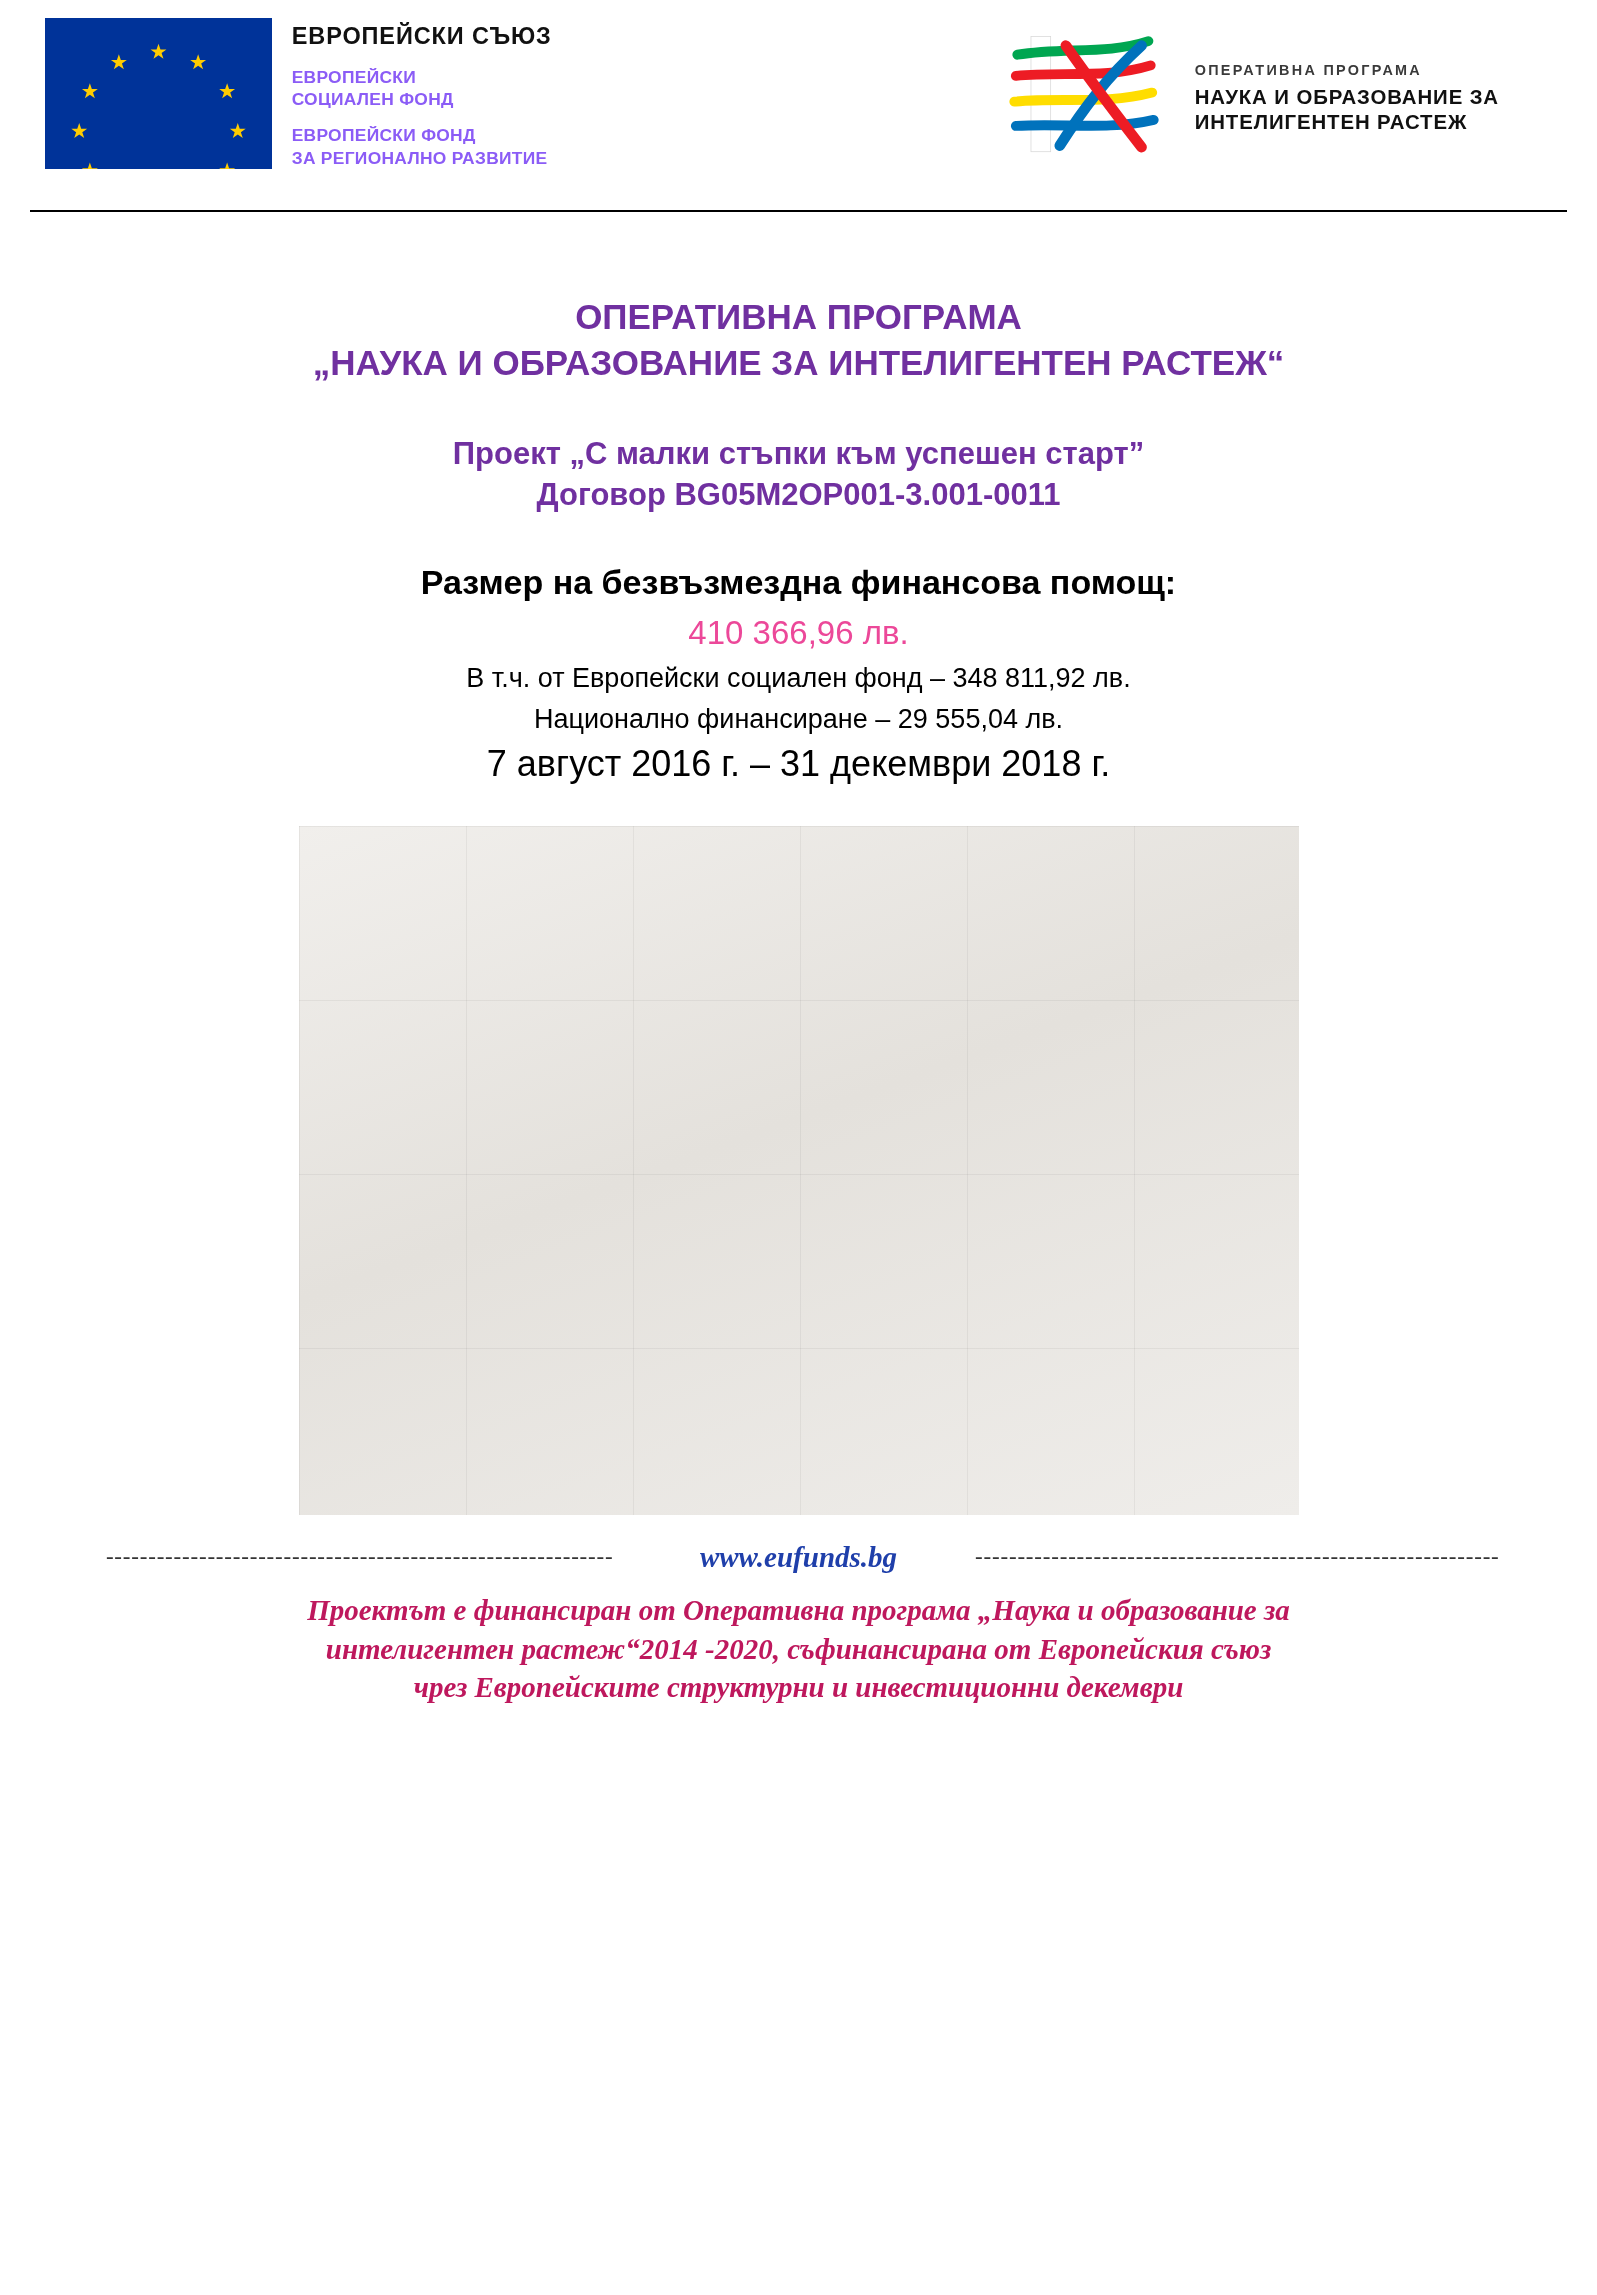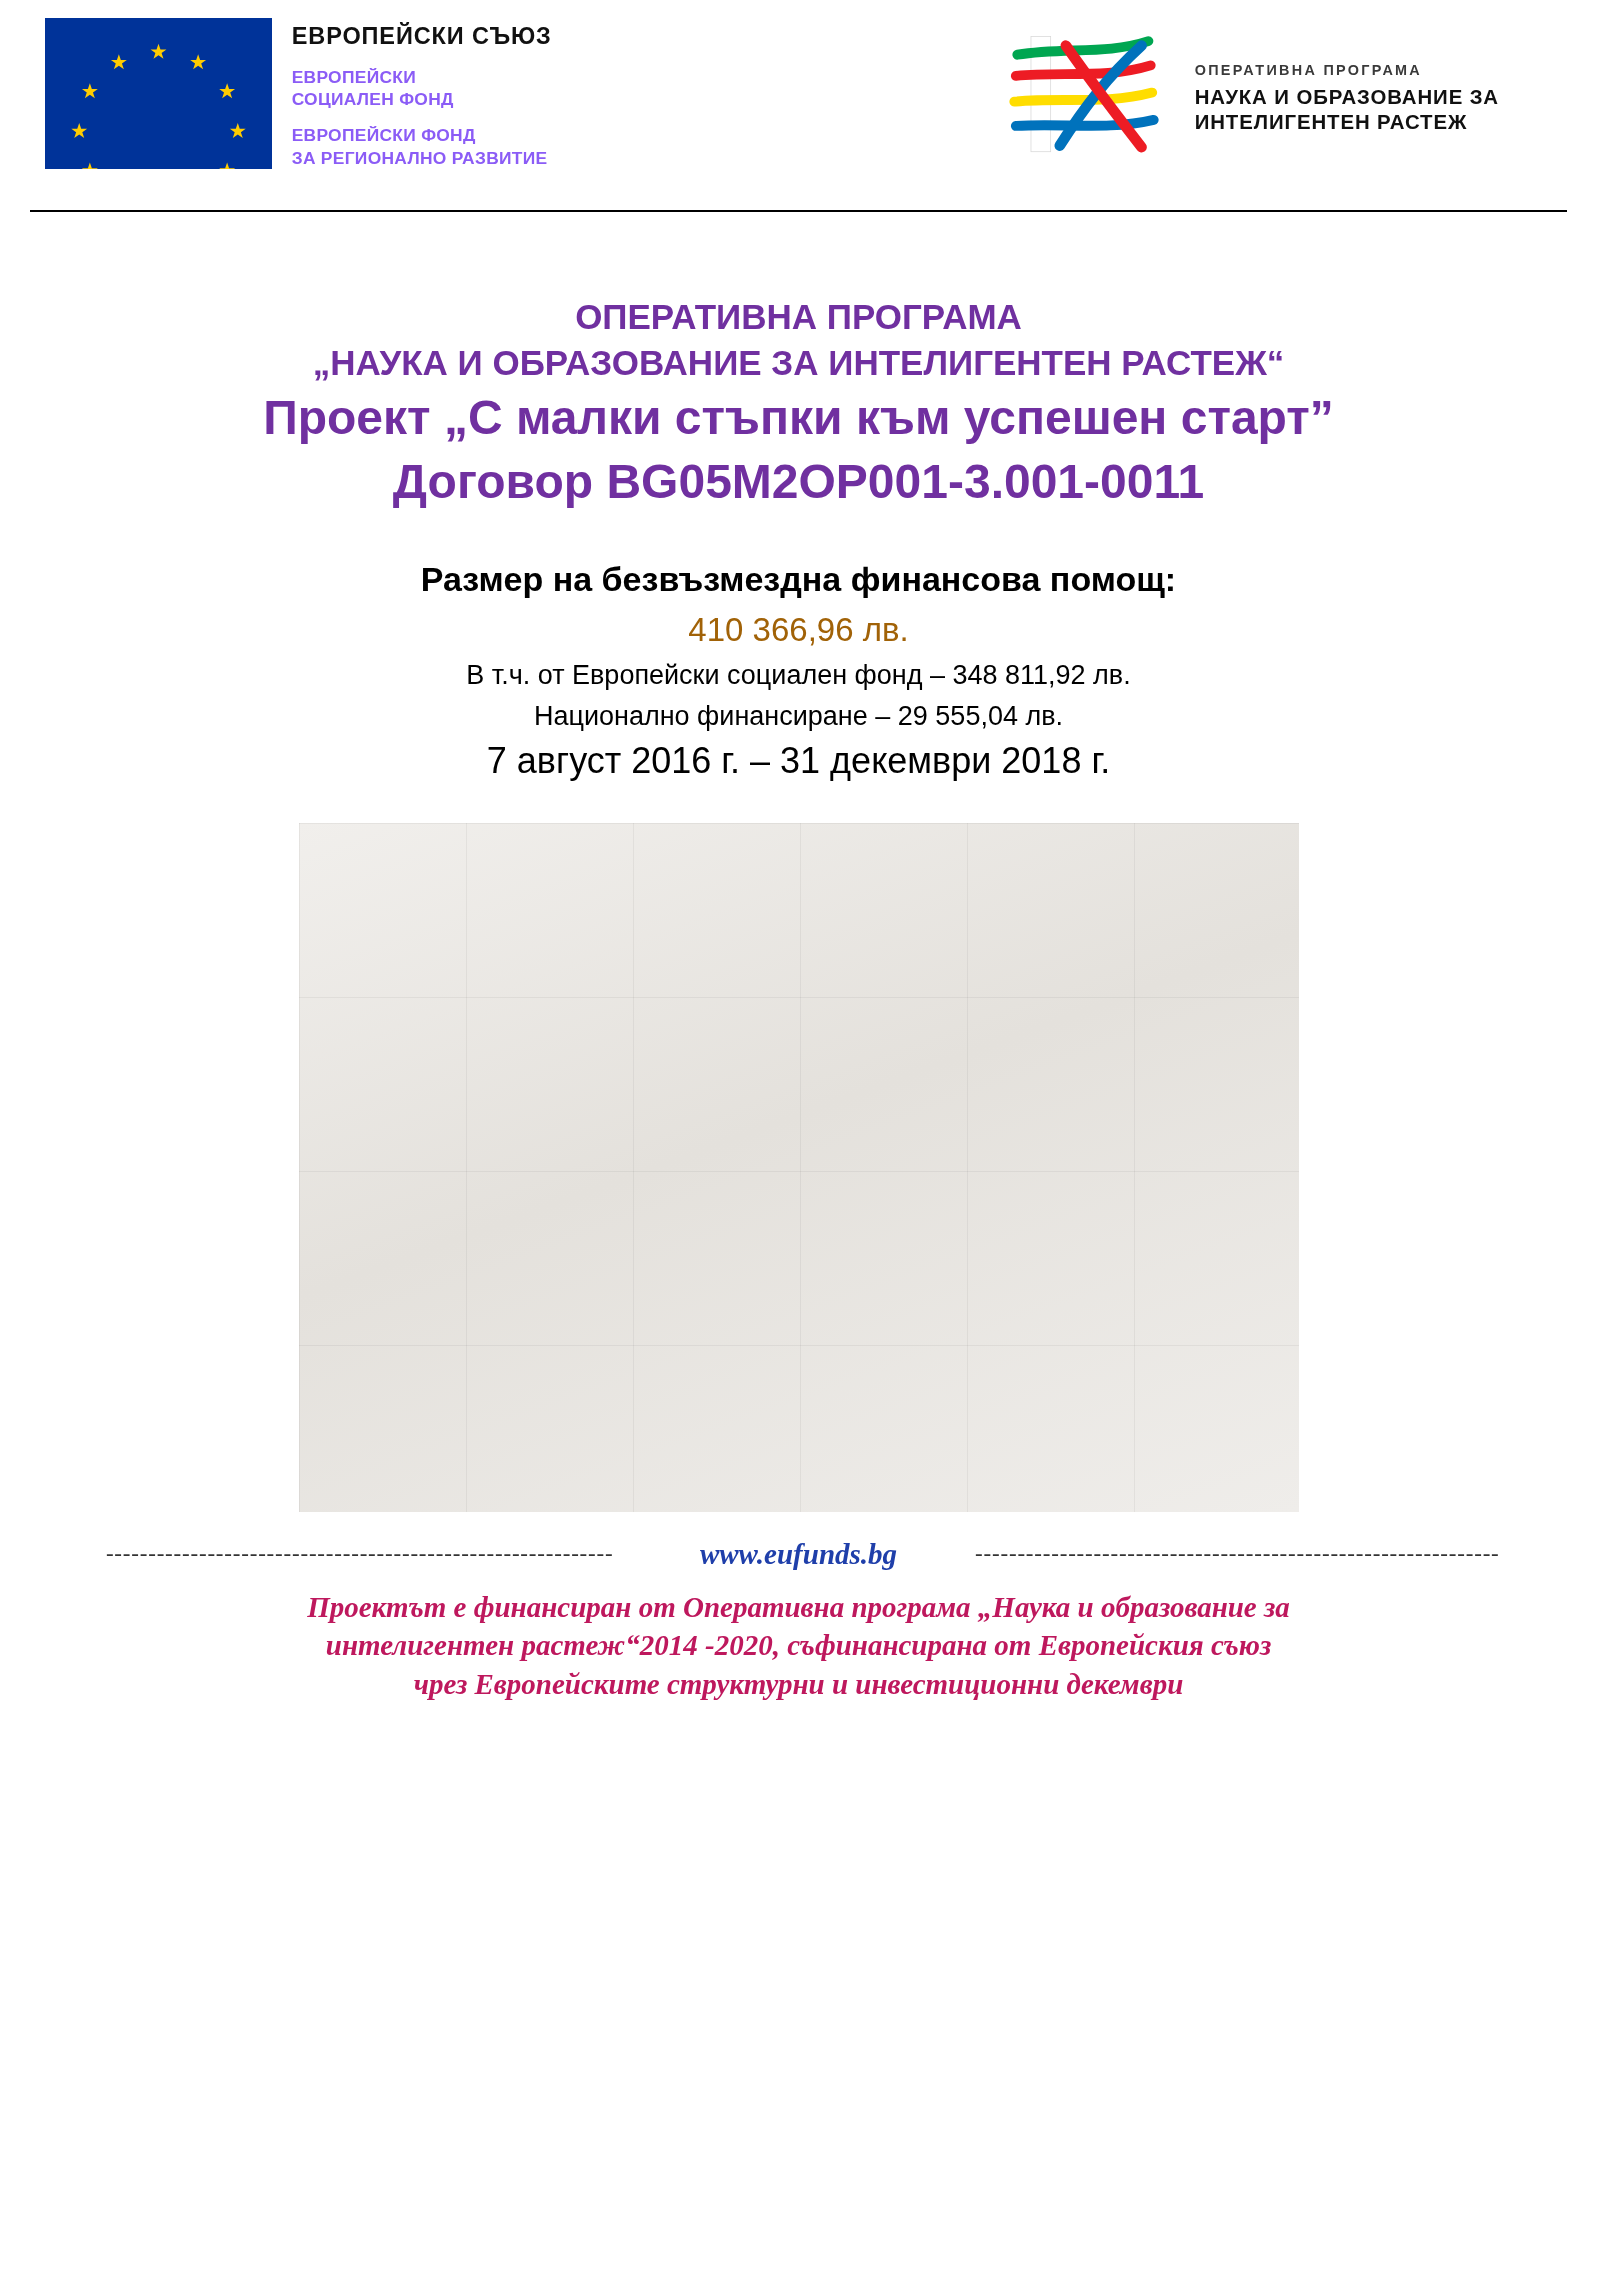--- a/index.html
+++ b/index.html
@@ -109,35 +109,36 @@
     text-align: center;
   }
   .op-program-title {
     margin-top: 74px;
     font-size: 35px;
     font-weight: bold;
     color: #7030A0;
     line-height: 1.32;
   }
   .project-title {
-    font-size: 48px;
+    margin-top: 48px;
+    font-size: 31px;
     font-weight: bold;
     color: #7030A0;
     line-height: 1.32;
   }
   .grant-label {
     margin-top: 47px;
     font-size: 34px;
     font-weight: bold;
     color: #000;
   }
   .grant-amount {
     margin-top: 12px;
     font-size: 33px;
-    color: #a16207;
+    color: #ec4899;
   }
   .grant-line {
     margin-top: 10.6px;
     font-size: 27px;
     color: #000;
   }
   .period-label {
     margin-top: 47px;
     font-size: 36px;
     font-weight: bold;

